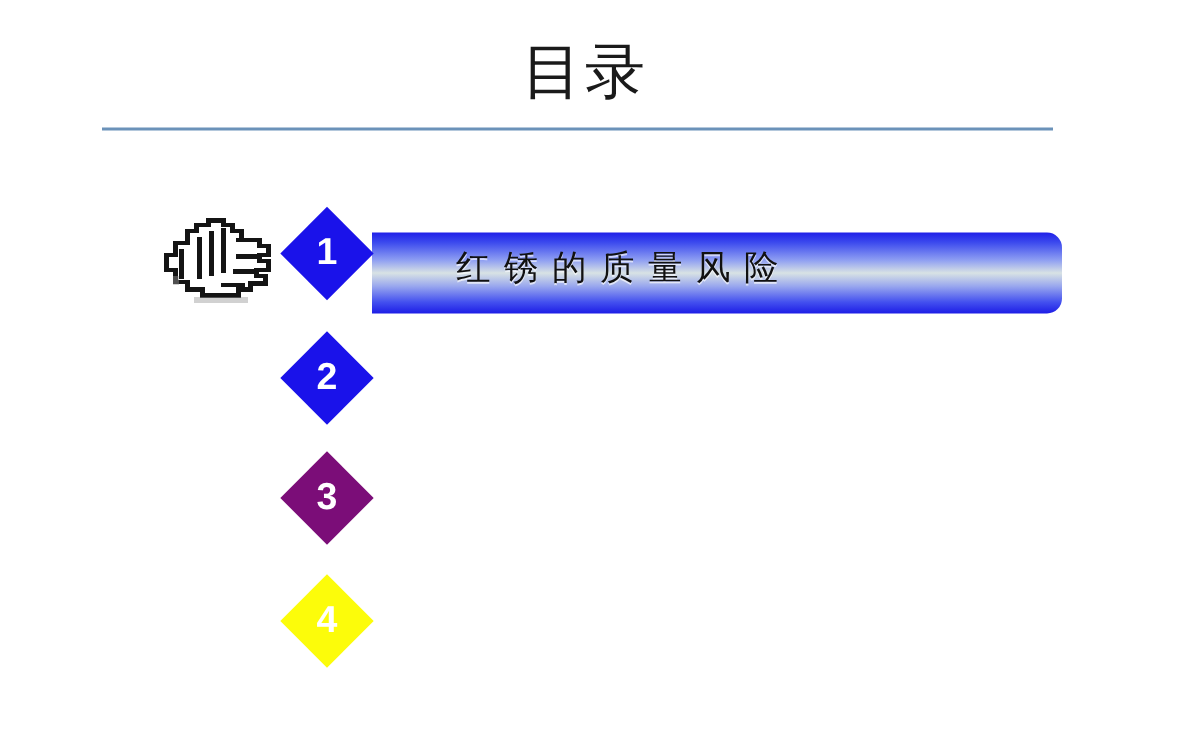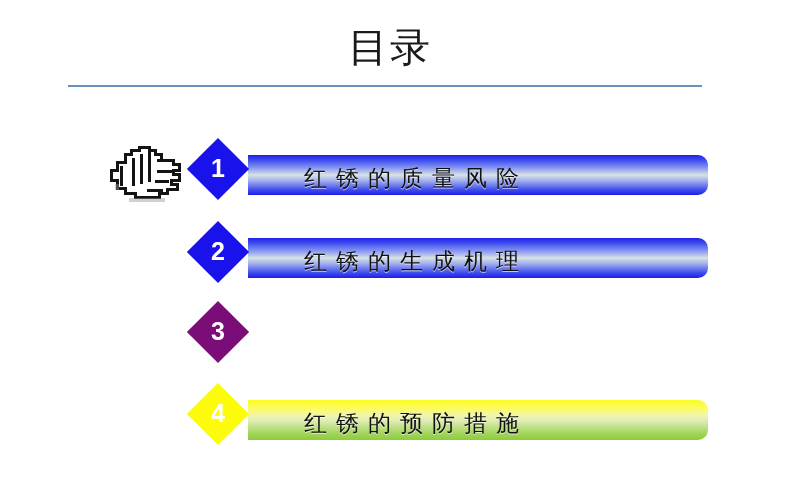--- a/index.html
+++ b/index.html
@@ -64,21 +64,21 @@
   .row-1 { top: 141px; }
   .row-2 { top: 224px; }
   .row-3 { top: 304px; }
   .row-4 { top: 386px; }
 
   .bar {
     position: absolute;
     left: 52px;
     top: 14px;
     width: 460px;
-    height: 40px;
+    height: 54px;
     border-radius: 0 10px 10px 0;
   }
   .bar-blue {
     background: linear-gradient(to bottom,
         #2020e8 0%,
         #3b49ee 12%,
         #8e9ef2 34%,
         #d8e2e4 50%,
         #9aa8ee 66%,
         #4350ef 86%,
@@ -188,33 +188,27 @@
 
   <div class="row row-1">
     <div class="bar bar-blue">
       <div class="bar-text">红锈的质量风险</div>
     </div>
     <div class="diamond diamond-blue"></div>
     <div class="diamond-num">1</div>
   </div>
 
   <div class="row row-2">
-    <div class="bar bar-blue">
-      <div class="bar-text">红锈的生成机理</div>
-    </div>
     <div class="diamond diamond-blue"></div>
     <div class="diamond-num">2</div>
   </div>
 
   <div class="row row-3">
     <div class="diamond diamond-purple"></div>
     <div class="diamond-num">3</div>
   </div>
 
   <div class="row row-4">
-    <div class="bar bar-yellowgreen">
-      <div class="bar-text">红锈的预防措施</div>
-    </div>
     <div class="diamond diamond-yellow"></div>
     <div class="diamond-num num-dark">4</div>
   </div>
 
 </div>
 
 </body></html>

